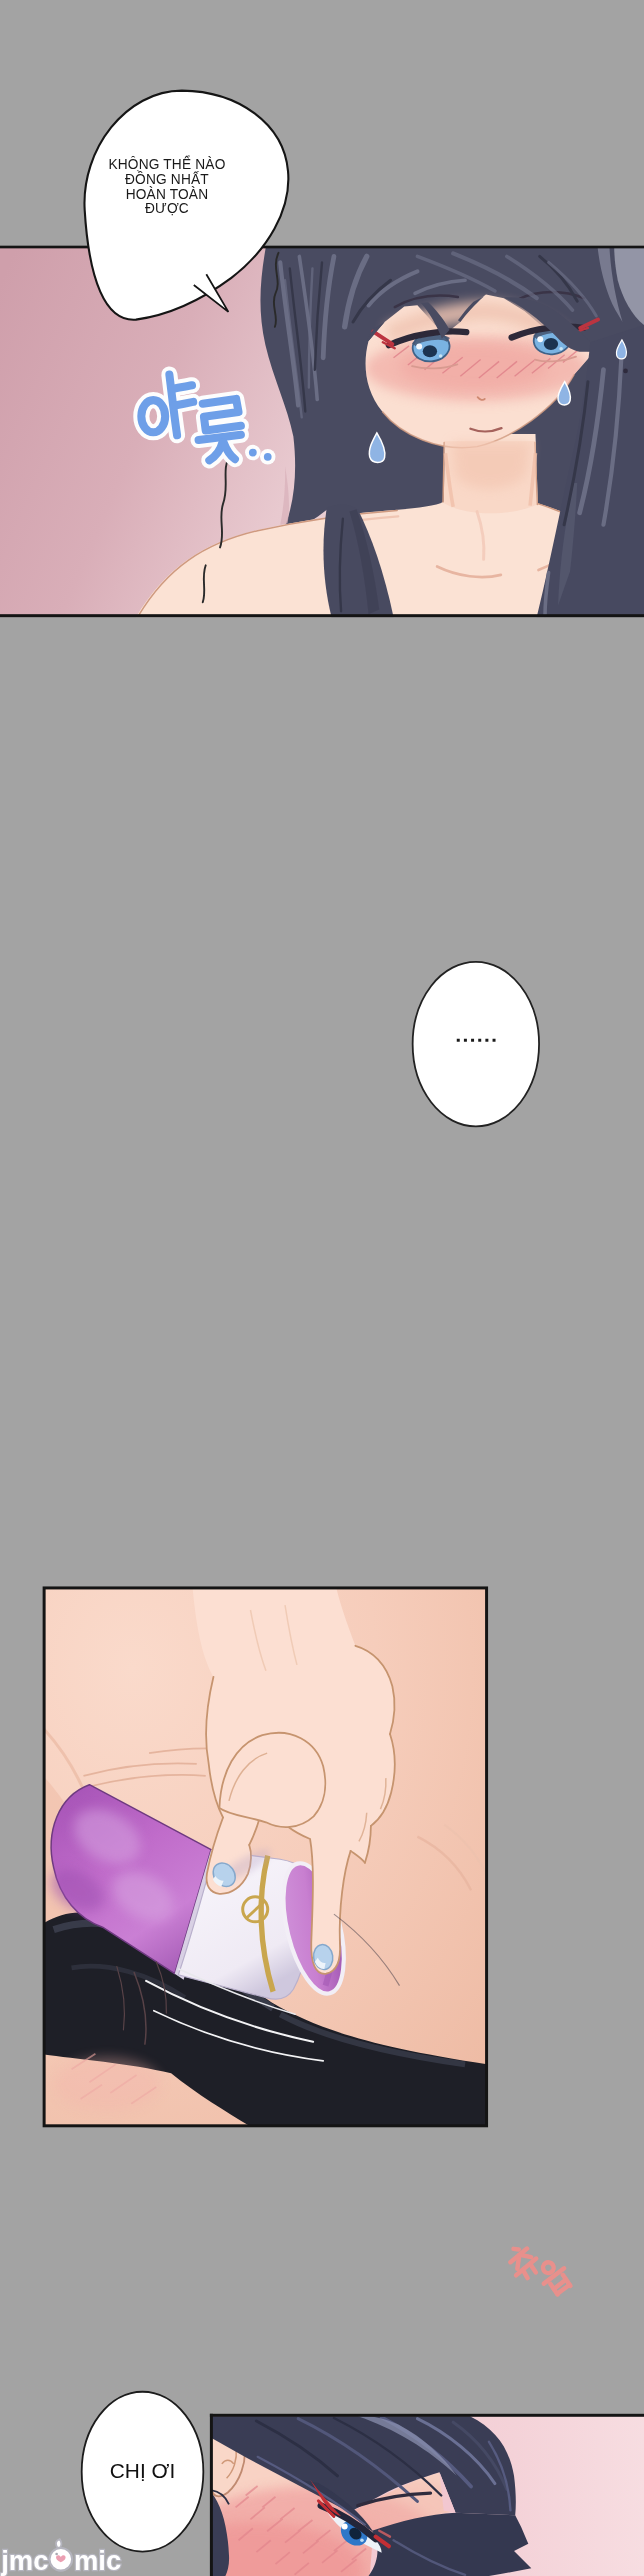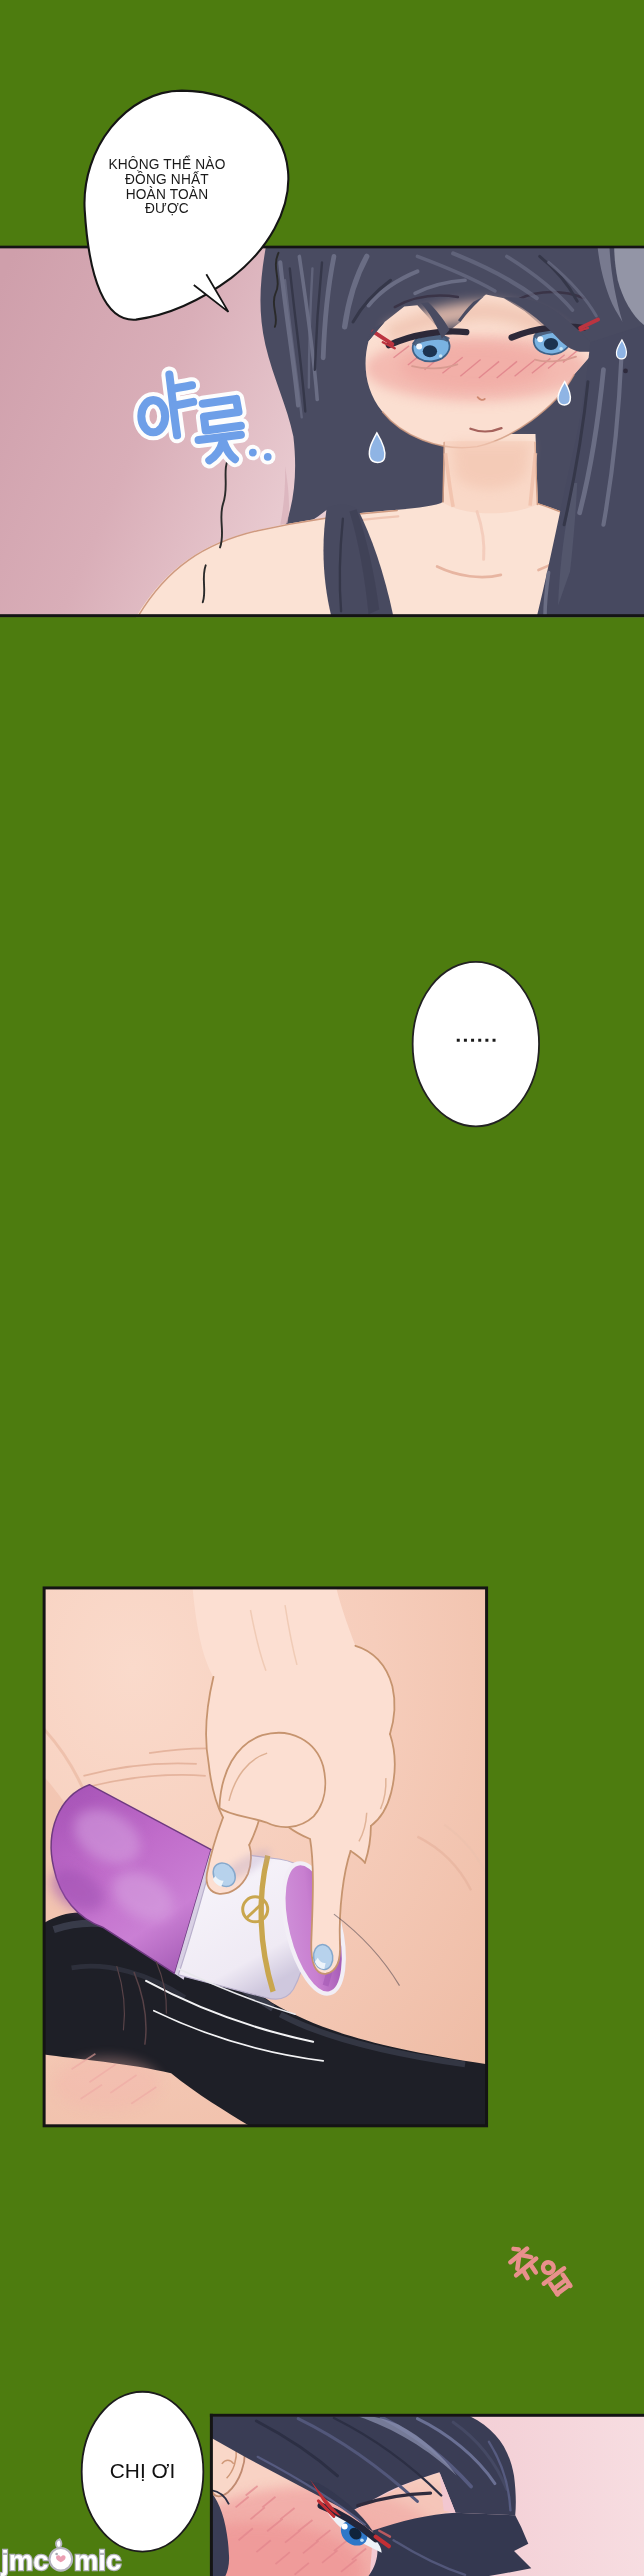--- a/index.html
+++ b/index.html
@@ -1,16 +1,16 @@
 <!DOCTYPE html>
 <html style="font-size:9.5px"><head>
 <meta charset="utf-8">
 <style>
 html,body{margin:0;padding:0;background:#ffffff}
-#page{position:relative;width:644px;height:2576px;background:#4d7c0f;overflow:hidden;font-family:"Liberation Sans",sans-serif}
+#page{position:relative;width:644px;height:2576px;background:#a3a3a3;overflow:hidden;font-family:"Liberation Sans",sans-serif}
 svg{position:absolute;left:0;top:0}
 </style>
 </head>
 <body>
 <div id="page">
 <svg width="644" height="2576" viewBox="0 0 1080 4320">
 <defs>
 <linearGradient id="p1bg" x1="0" y1="0.1" x2="1" y2="0.35">
 <stop offset="0" stop-color="#cf9fab"></stop>
 <stop offset="0.3" stop-color="#d9aeb8"></stop>

